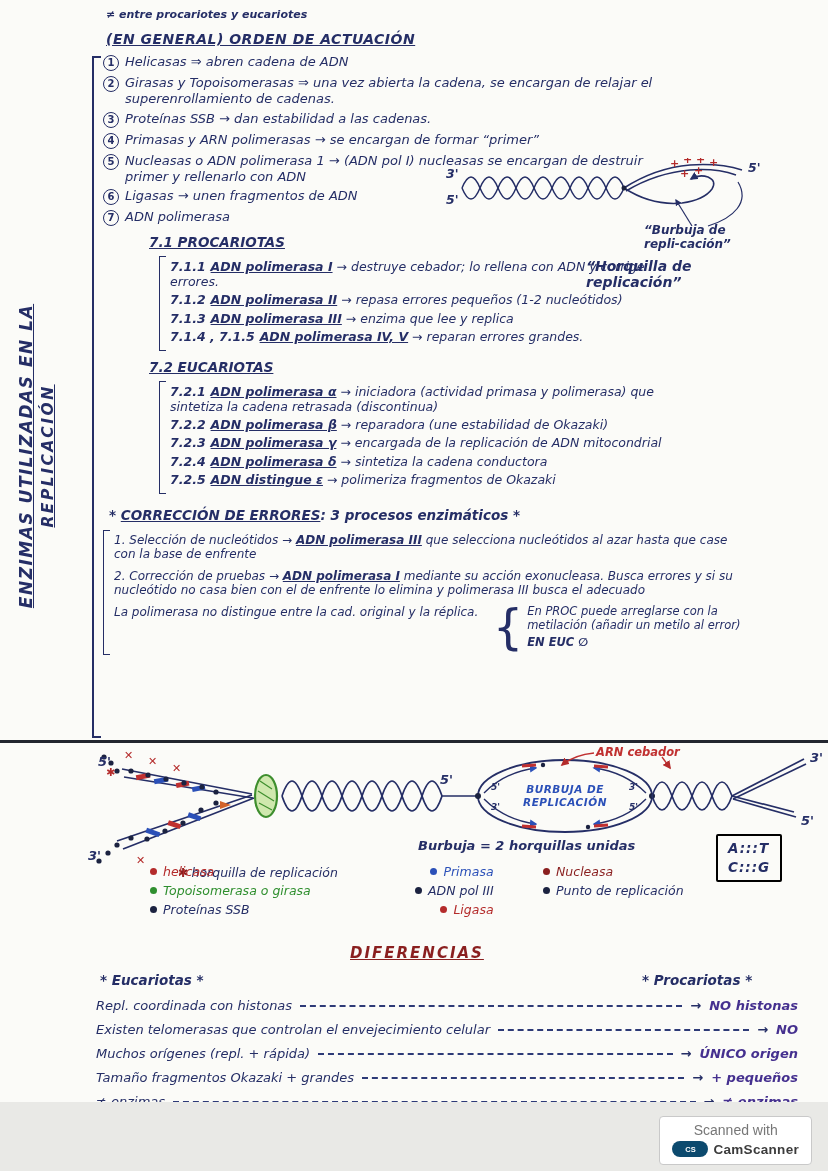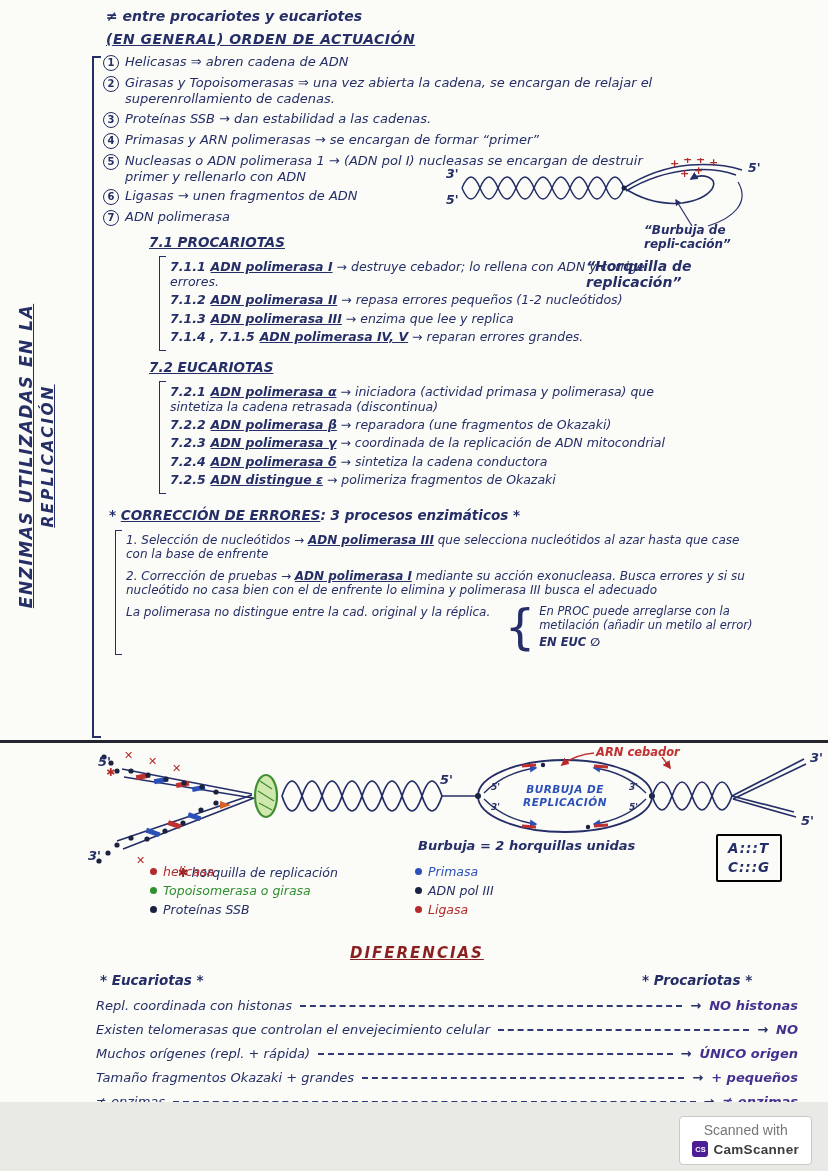--- a/index.html
+++ b/index.html
@@ -8,41 +8,41 @@
           font-family:"DejaVu Sans", sans-serif; font-style:italic; color:#252e66; }
 
   .u { text-decoration:underline; }
 
   
   .side-title { position:absolute; left:16px; top:642px; width:372px; text-align:center;
                 transform:rotate(-90deg); transform-origin:0 0; }
   .side-title .st1 { font-size:17px; font-weight:bold; letter-spacing:1.5px; text-decoration:underline; }
   .side-title .st2 { font-size:15.5px; font-weight:bold; letter-spacing:2.5px; text-decoration:underline; margin-top:3px; }
 
-  .hdr1 { position:absolute; left:106px; top:8px;  font-size:14px; font-weight:bold; }
+  .hdr1 { position:absolute; left:106px; top:8px;  font-size:11px; font-weight:bold; }
   .hdr2 { position:absolute; left:106px; top:31px; font-size:14px; font-weight:bold; text-decoration:underline; letter-spacing:0.5px; }
 
   .main-bracket { position:absolute; left:92px; top:56px; height:682px; width:9px;
                   border-left:2px solid #252e66; border-top:2px solid #252e66; border-bottom:2px solid #252e66; }
 
   .content { position:absolute; left:103px; top:54px; width:650px; font-size:13px; line-height:1.22; }
   .eitem { display:flex; margin-bottom:4px; }
   .cnum  { flex:0 0 16px; width:16px; height:16px; border:1.5px solid #252e66; border-radius:50%;
            font-size:10px; line-height:14px; text-align:center; font-style:normal; font-weight:bold; margin:1px 6px 0 0; }
   .sub-heading { margin:8px 0 5px 46px; font-weight:bold; font-size:13.5px; text-decoration:underline; }
   .sub-block { margin-left:56px; width:525px; margin-bottom:4px; font-size:12.5px; }
   .bbox { position:relative; border-left:1.8px solid #252e66; padding:3px 0 4px 10px; }
   .bbox::before,.bbox::after { content:""; position:absolute; left:-1px; width:7px; border-top:1.8px solid #252e66; }
   .bbox::before { top:0; } .bbox::after { bottom:0; }
   .sitem { margin-bottom:3px; }
   .snum  { font-weight:bold; margin-right:5px; }
   .sname { font-weight:bold; text-decoration:underline; }
 
   .err-heading { margin:13px 0 6px 6px; font-weight:bold; font-size:13.5px; }
-  .err-block { margin-left:12px; width:642px; font-size:12px; }
+  .err-block { margin-left:0; width:642px; font-size:12px; }
   .err-item { margin-bottom:7px; }
   .err3 { display:flex; align-items:flex-start; }
   .err3-left { width:380px; }
   .err3-note { display:flex; margin-left:4px; width:256px; font-size:11.5px; line-height:1.2; }
   .brace { font-size:48px; line-height:0.95; font-weight:400; font-style:normal; margin-right:4px; }
   .note-euc { margin-top:3px; font-weight:bold; }
 
   .divider { position:absolute; left:0; top:740px; width:828px; height:3px; background:#23262f; }
 
   .diag { position:absolute; left:0; top:744px; }
@@ -70,21 +70,21 @@
   .dif-row  { display:flex; align-items:baseline; margin-bottom:9px; font-size:13px; }
   .dfill  { flex:1; border-bottom:2px dashed #2d3a77; margin:0 8px; min-width:18px; transform:translateY(-3px); }
   .darrow { margin-right:8px; font-style:normal; font-weight:bold; }
   .dright { color:#45308f; font-weight:bold; }
 
   .footer { position:absolute; left:0; top:1102px; width:828px; height:69px; background:#e9e9e6; }
   .badge { position:absolute; right:16px; top:1116px; background:#fff; border:1px solid #c9c9c9; border-radius:4px;
            padding:5px 12px 7px; font-style:normal; font-family:"Liberation Sans", sans-serif; text-align:center; }
   .badge-top { font-size:14px; color:#777; margin-bottom:3px; }
   .badge-row { display:flex; align-items:center; justify-content:center; gap:5px; }
-  .cs-logo { width:16px; height:16px; background:#4c1d95; border-radius:3px; color:#fff; font-size:7.5px; font-weight:bold;
+  .cs-logo { width:36px; height:16px; background:#0c4a6e; border-radius:8px; color:#fff; font-size:7.5px; font-weight:bold;
              display:flex; align-items:center; justify-content:center; }
   .badge-brand { font-size:13.5px; font-weight:bold; color:#3c3c3c; letter-spacing:0.3px; }
 </style>
 </head>
 <body>
 
 <div class="page">
 
   <div class="side-title">
     <div class="st1">ENZIMAS UTILIZADAS EN LA</div>
@@ -142,24 +142,24 @@
         <span class="snum">7.1.4 , 7.1.5</span><span class="sname">ADN polimerasa IV, V</span> <span>→ reparan errores grandes.</span>
       </div>
     </div>
 
     <div class="sub-heading">7.2 EUCARIOTAS</div>
     <div class="bbox sub-block">
       <div class="sitem">
         <span class="snum">7.2.1</span><span class="sname">ADN polimerasa α</span> <span>→ iniciadora (actividad primasa y polimerasa) que sintetiza la cadena retrasada (discontinua)</span>
       </div>
       <div class="sitem">
-        <span class="snum">7.2.2</span><span class="sname">ADN polimerasa β</span> <span>→ reparadora (une fragmentos de Okazaki)</span>
-      </div>
-      <div class="sitem">
-        <span class="snum">7.2.3</span><span class="sname">ADN polimerasa γ</span> <span>→ coordinada de la replicación de ADN mitocondrial</span>
+        <span class="snum">7.2.2</span><span class="sname">ADN polimerasa β</span> <span>→ reparadora (une estabilidad de Okazaki)</span>
+      </div>
+      <div class="sitem">
+        <span class="snum">7.2.3</span><span class="sname">ADN polimerasa γ</span> <span>→ encargada de la replicación de ADN mitocondrial</span>
       </div>
       <div class="sitem">
         <span class="snum">7.2.4</span><span class="sname">ADN polimerasa δ</span> <span>→ sintetiza la cadena conductora</span>
       </div>
       <div class="sitem">
         <span class="snum">7.2.5</span><span class="sname">ADN distingue ε</span> <span>→ polimeriza fragmentos de Okazaki</span>
       </div>
     </div>
 
     <div class="err-heading">
@@ -349,35 +349,45 @@
     <div class="leg-row c-green">
         <span class="dot" style="background:#2f8f2f"></span>
         <span>Topoisomerasa o girasa</span>
       </div>
     <div class="leg-row">
         <span class="dot" style="background:#1b2240"></span>
         <span>Proteínas SSB</span>
       </div>
   </div>
 
-  <div class="legcol" style="left:415px; top:864px;">
+  <div class="legcol" style="left:415px; top:864px;align-items:flex-end;">
     <div class="leg-row c-blue">
         <span class="dot" style="background:#2b50b8"></span>
         <span>Primasa</span>
       </div>
     <div class="leg-row">
         <span class="dot" style="background:#1b2240"></span>
         <span>ADN pol III</span>
       </div>
     <div class="leg-row c-red">
         <span class="dot" style="background:#b42b2b"></span>
         <span>Ligasa</span>
       </div>
   </div>
 
+  <div class="legcol" style="left:543px; top:864px;">
+    <div class="leg-row c-maroon">
+        <span class="dot" style="background:#8a1f1f"></span>
+        <span>Nucleasa</span>
+      </div>
+    <div class="leg-row">
+        <span class="dot" style="background:#1b2240"></span>
+        <span>Punto de replicación</span>
+      </div>
+  </div>
 
   <div class="basebox">
     <div>A:::T</div>
     <div>C:::G</div>
   </div>
 
   <div class="dif-title">DIFERENCIAS</div>
   <div class="dif-h-left">* Eucariotas *</div>
   <div class="dif-h-right">* Procariotas *</div>
 

